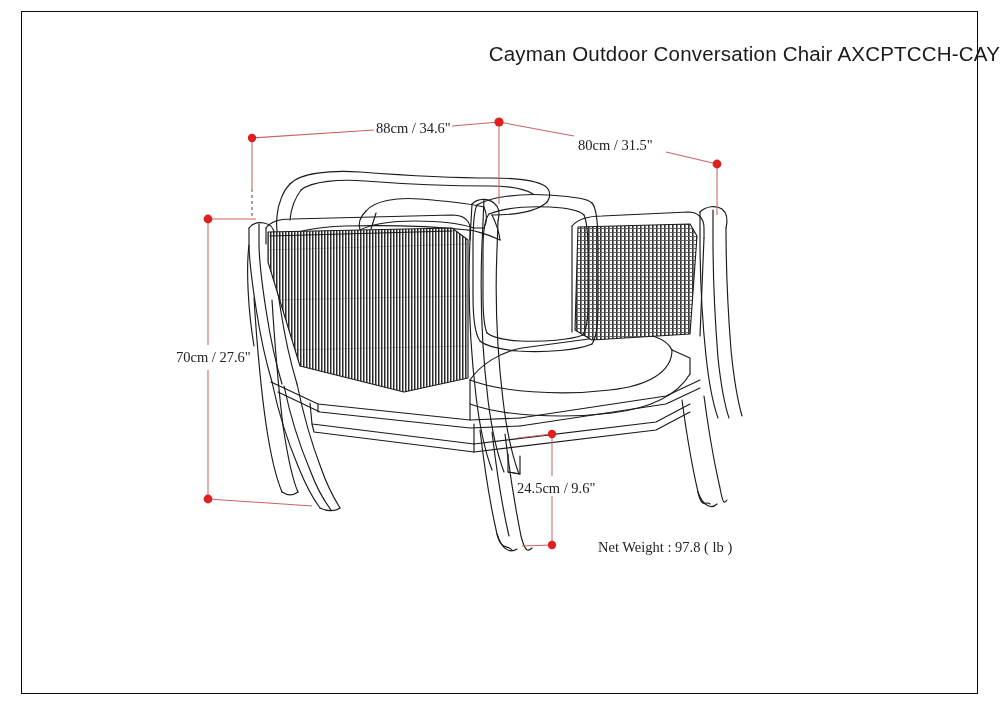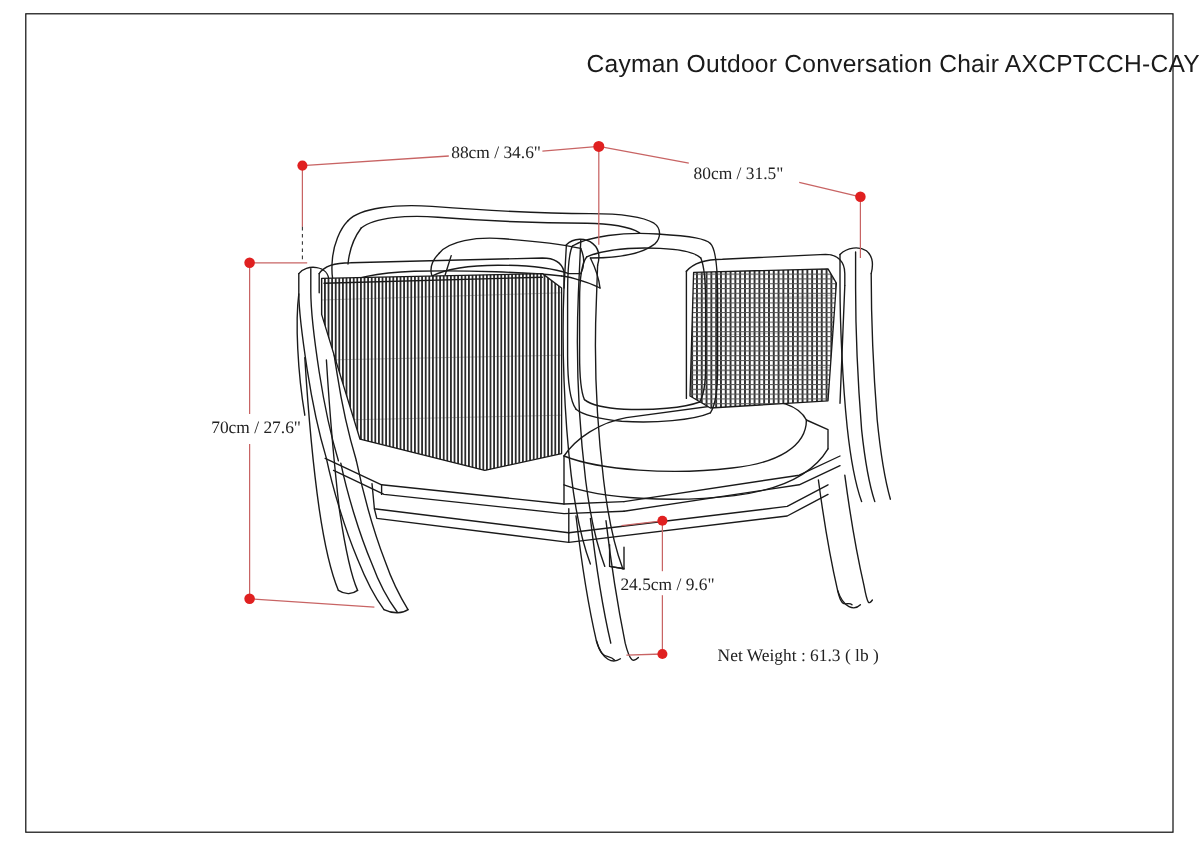--- a/index.html
+++ b/index.html
@@ -303,15 +303,15 @@
   </svg>
 
   <div class="dim-label" id="label-width">88cm / 34.6"</div>
 
   <div class="dim-label" id="label-depth">80cm / 31.5"</div>
 
   <div class="dim-label" id="label-height">70cm / 27.6"</div>
 
   <div class="dim-label" id="label-seat">24.5cm / 9.6"</div>
 
-  <div id="net-weight">Net Weight :  61.3 ( lb )</div>
+  <div id="net-weight">Net Weight :  97.8 ( lb )</div>
 
 </div>
 
 </body></html>

